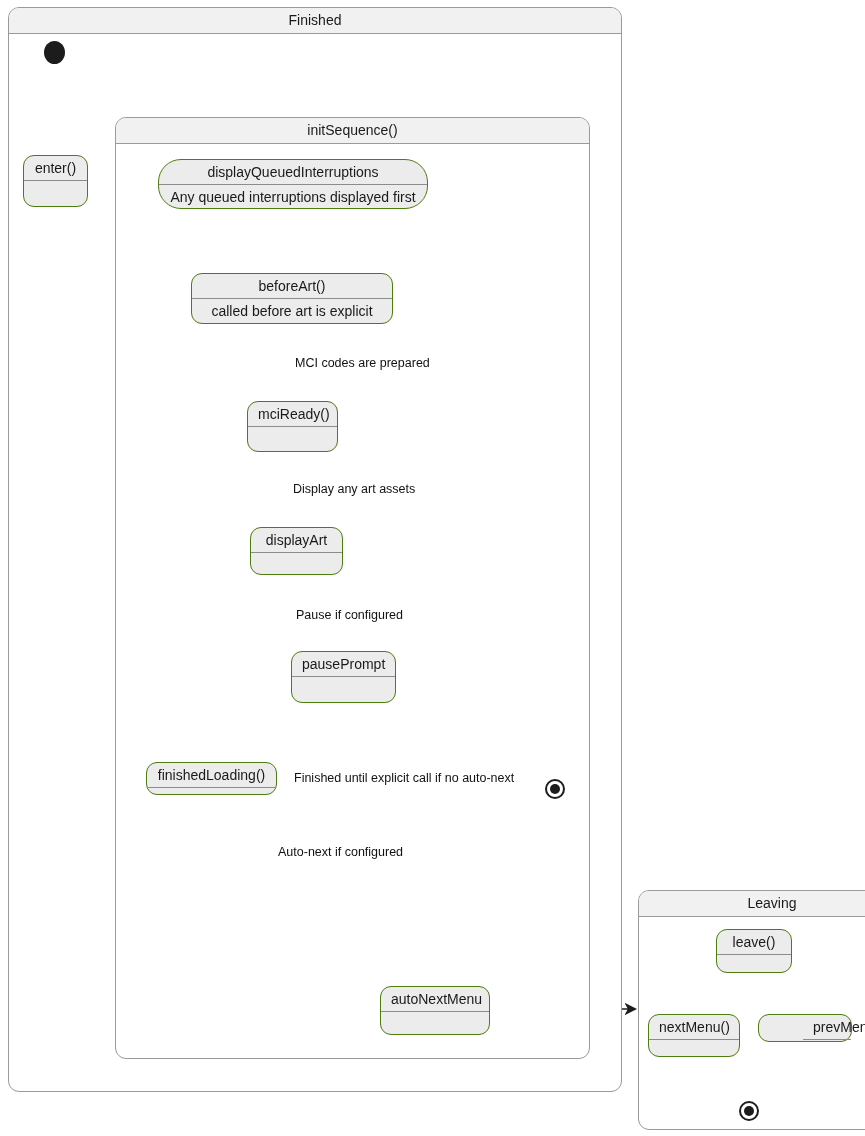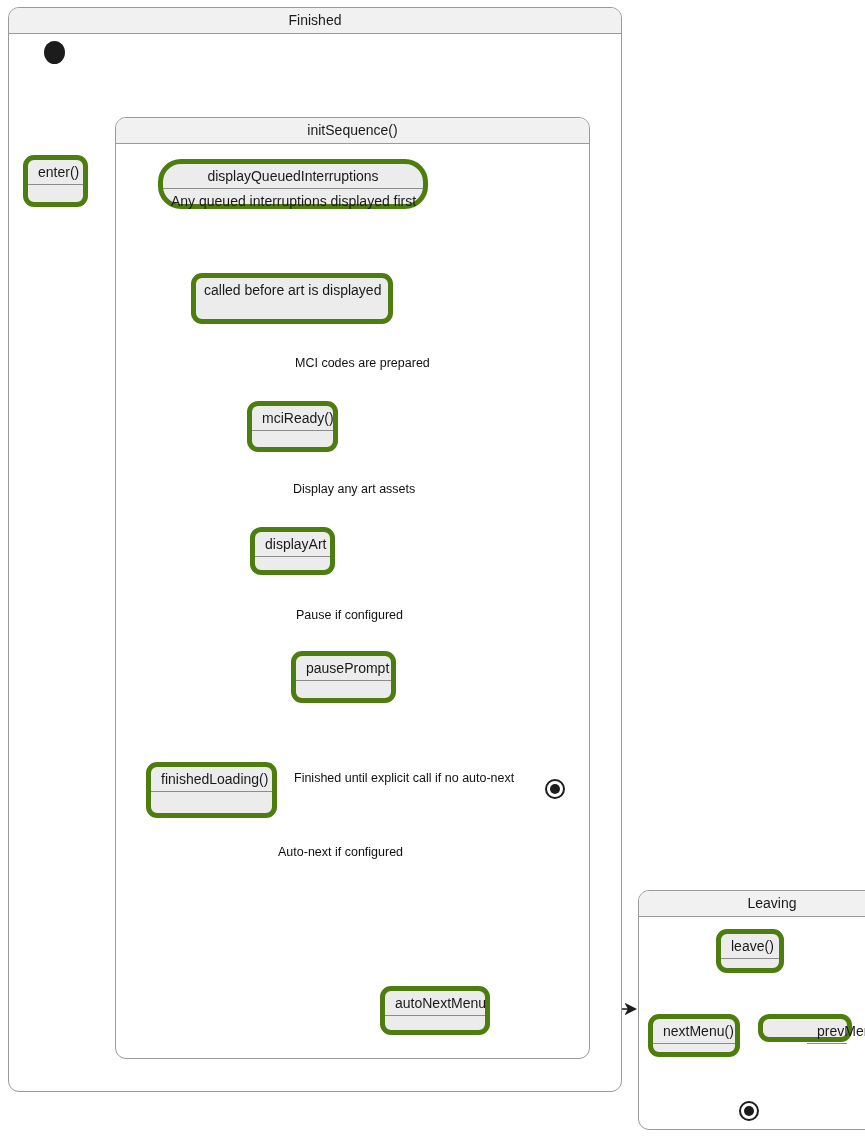--- a/index.html
+++ b/index.html
@@ -49,21 +49,21 @@
   }
   .composite > .comp-body {
     position: relative;
     width: 100%;
   }
 
   
   .state {
     position: absolute;
     box-sizing: border-box;
-    border: 5px solid #4d7c0f;
+    border: 1px solid #4d7c0f;
     border-radius: 11px;
     background: #ececec;
     display: flex;
     flex-direction: column;
   }
   .state > .st-name {
     box-sizing: border-box;
     text-align: center;
     font-size: 14px;
     color: #1a1a1a;
@@ -193,49 +193,50 @@
     <div class="st-name">enter()</div>
     <div class="st-desc empty"></div>
   </div>
 
   <div class="state" style="left:158px; top:159px; width:270px; height:50px;border-radius:23px;">
     <div class="st-name">displayQueuedInterruptions</div>
     <div class="st-desc">Any queued interruptions displayed first</div>
   </div>
 
   <div class="state" style="left:191px; top:273px; width:202px; height:51px;">
-    <div class="st-desc">called before art is displayed</div>
+    <div class="st-name">beforeArt()</div>
+    <div class="st-desc">called before art is explicit</div>
   </div>
 
   <div class="state" style="left:247px; top:401px; width:91px; height:51px;">
     <div class="st-name">mciReady()</div>
     <div class="st-desc empty"></div>
   </div>
 
-  <div class="state" style="left:250px; top:527px; width:85px; height:48px;">
+  <div class="state" style="left:250px; top:527px; width:93px; height:48px;">
     <div class="st-name">displayArt</div>
     <div class="st-desc empty"></div>
   </div>
 
   <div class="state" style="left:243px; top:651px; width:105px; height:52px;margin-left:48px;">
     <div class="st-name">pausePrompt</div>
     <div class="st-desc empty"></div>
   </div>
 
-  <div class="state" style="left:146px; top:762px; width:131px; height:56px;">
+  <div class="state" style="left:146px; top:762px; width:131px; height:33px;">
     <div class="st-name">finishedLoading()</div>
     <div class="st-desc empty"></div>
   </div>
 
   <div class="state" style="left:380px; top:986px; width:110px; height:49px;justify-content:center;">
     <div class="st-name">autoNextMenu</div>
     <div class="st-desc empty"></div>
   </div>
 
-  <div class="state" style="left:716px; top:929px; width:68px; height:44px;">
+  <div class="state" style="left:716px; top:929px; width:76px; height:44px;">
     <div class="st-name">leave()</div>
     <div class="st-desc empty"></div>
   </div>
 
   <div class="state" style="left:648px; top:1014px; width:92px; height:43px;">
     <div class="st-name">nextMenu()</div>
     <div class="st-desc empty"></div>
   </div>
 
   <div class="state" style="left:758px; top:1014px; width:94px; height:28px;padding-left:44px;">

